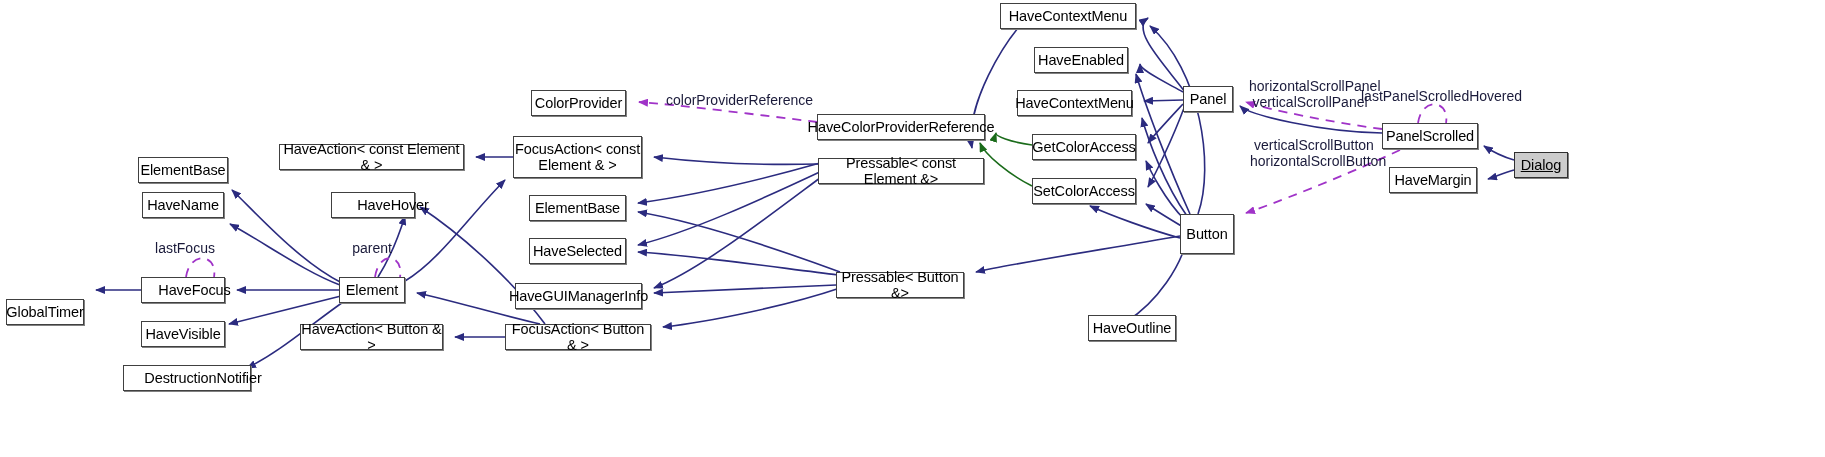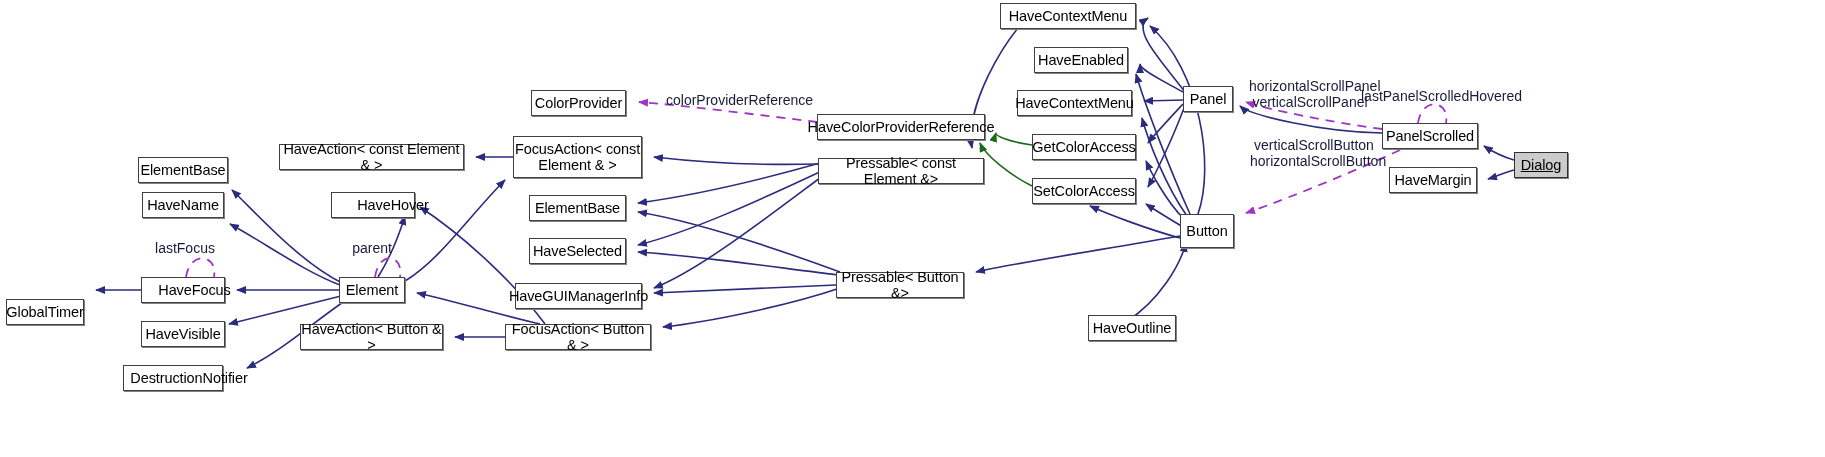--- a/index.html
+++ b/index.html
@@ -169,21 +169,21 @@
       <polygon points="371,278 382,278 376,292"></polygon>
       <polygon points="1414,124 1425,124 1419,138"></polygon>
     </g>
   </svg>
 
   <div class="node" style="left:6px;top:277px;width:78px;height:26px;margin-top:22px;">GlobalTimer</div>
   <div class="node" style="left:141px;top:277px;width:84px;height:26px;padding-left:23px;">HaveFocus</div>
   <div class="node" style="left:138px;top:157px;width:90px;height:26px;">ElementBase</div>
   <div class="node" style="left:142px;top:192px;width:82px;height:26px;">HaveName</div>
   <div class="node" style="left:141px;top:321px;width:84px;height:26px;">HaveVisible</div>
-  <div class="node" style="left:123px;top:365px;width:100px;height:26px;padding-left:32px;">DestructionNotifier</div>
+  <div class="node" style="left:123px;top:365px;width:128px;height:26px;padding-left:32px;">DestructionNotifier</div>
   <div class="node" style="left:339px;top:277px;width:66px;height:26px;">Element</div>
   <div class="node" style="left:279px;top:144px;width:185px;height:26px;">HaveAction&lt; const Element &amp; &gt;</div>
   <div class="node" style="left:331px;top:192px;width:84px;height:26px;padding-left:40px;">HaveHover</div>
   <div class="node" style="left:300px;top:324px;width:143px;height:26px;">HaveAction&lt; Button &amp; &gt;</div>
   <div class="node" style="left:531px;top:90px;width:95px;height:26px;">ColorProvider</div>
   <div class="node" style="left:513px;top:136px;width:129px;height:42px;">FocusAction&lt; const
 Element &amp; &gt;</div>
   <div class="node" style="left:529px;top:195px;width:97px;height:26px;">ElementBase</div>
   <div class="node" style="left:529px;top:238px;width:97px;height:26px;">HaveSelected</div>
   <div class="node" style="left:515px;top:283px;width:127px;height:26px;">HaveGUIManagerInfo</div>
@@ -191,21 +191,21 @@
   <div class="node" style="left:817px;top:114px;width:168px;height:26px;">HaveColorProviderReference</div>
   <div class="node" style="left:818px;top:158px;width:166px;height:26px;">Pressable&lt; const Element &amp;&gt;</div>
   <div class="node" style="left:836px;top:272px;width:128px;height:26px;">Pressable&lt; Button &amp;&gt;</div>
   <div class="node" style="left:1000px;top:3px;width:136px;height:26px;">HaveContextMenu</div>
   <div class="node" style="left:1034px;top:47px;width:94px;height:26px;">HaveEnabled</div>
   <div class="node" style="left:1017px;top:90px;width:115px;height:26px;">HaveContextMenu</div>
   <div class="node" style="left:1032px;top:134px;width:104px;height:26px;">GetColorAccess</div>
   <div class="node" style="left:1032px;top:178px;width:104px;height:26px;">SetColorAccess</div>
   <div class="node" style="left:1088px;top:315px;width:88px;height:26px;">HaveOutline</div>
   <div class="node" style="left:1183px;top:86px;width:50px;height:26px;">Panel</div>
-  <div class="node" style="left:1180px;top:214px;width:54px;height:34px;">Button</div>
+  <div class="node" style="left:1180px;top:214px;width:54px;height:40px;">Button</div>
   <div class="node" style="left:1382px;top:123px;width:96px;height:26px;">PanelScrolled</div>
   <div class="node" style="left:1389px;top:167px;width:88px;height:26px;">HaveMargin</div>
   <div class="node current" style="left:1514px;top:152px;width:54px;height:26px;">Dialog</div>
 
   <div class="edge-label" style="left:150px;top:241px;width:70px;">lastFocus</div>
   <div class="edge-label" style="left:344px;top:241px;width:56px;">parent</div>
   <div class="edge-label" style="left:666px;top:93px;width:132px;">colorProviderReference</div>
   <div class="edge-label" style="left:1249px;top:79px;width:122px;">horizontalScrollPanel
 verticalScrollPanel</div>
   <div class="edge-label" style="left:1361px;top:89px;width:140px;">lastPanelScrolledHovered</div>

